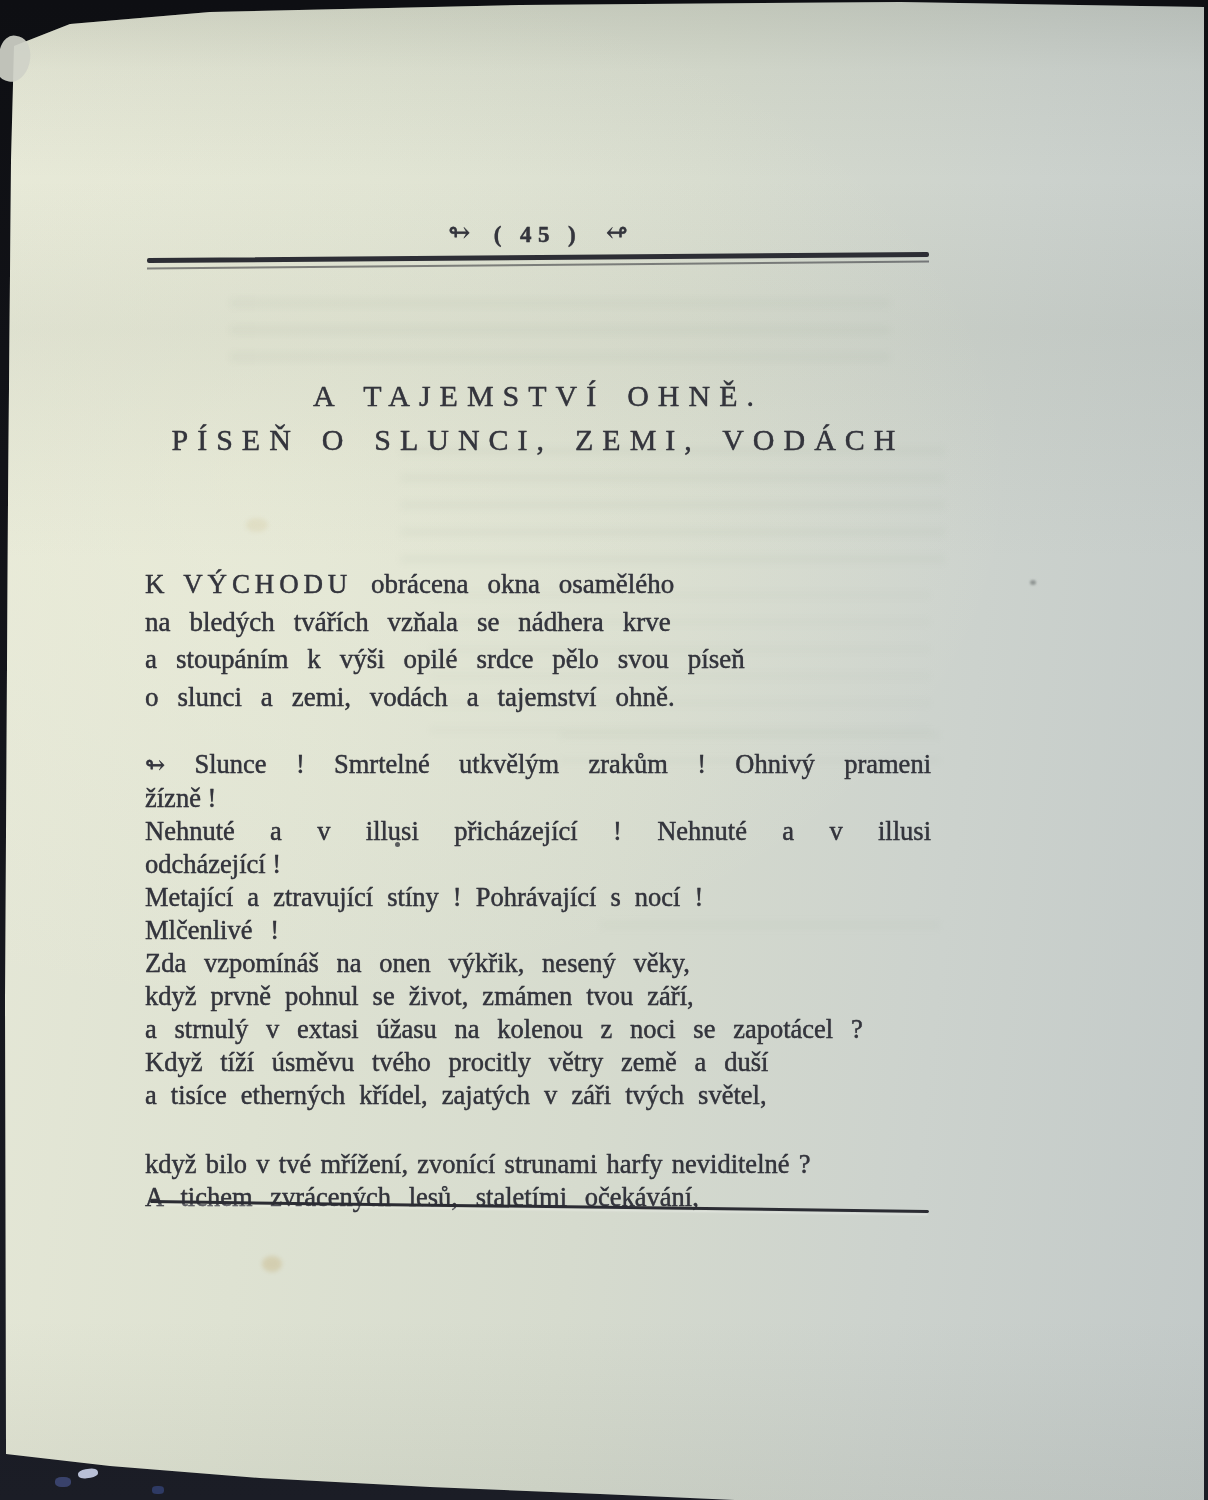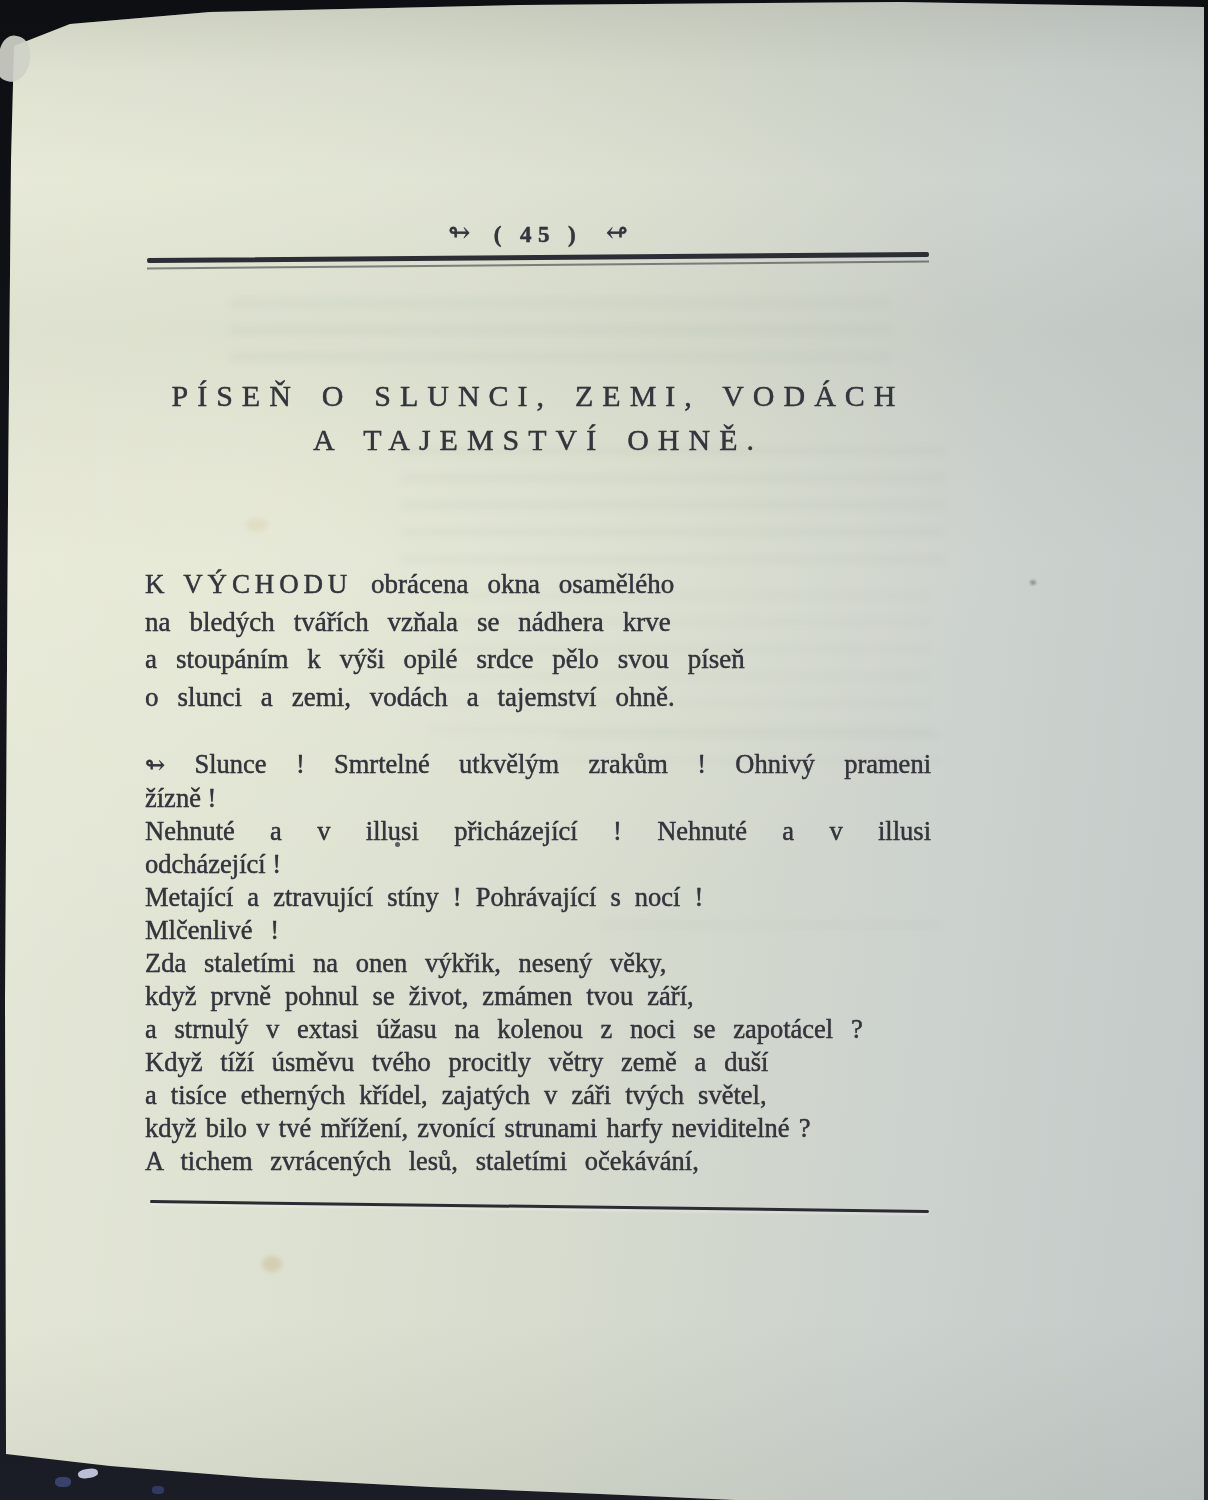--- a/index.html
+++ b/index.html
@@ -56,21 +56,21 @@
     font-size:30px;line-height:44px;letter-spacing:.30em;word-spacing:.18em;}
   .stanza{position:absolute;left:0;width:100%;}
   .s1{top:566px;font-size:27px;line-height:37.5px;word-spacing:.45em;}
   .s2{top:748px;font-size:26.5px;line-height:33px;}
   .line{white-space:nowrap;}
   .lead{letter-spacing:.18em;word-spacing:.1em;}
   .just{white-space:normal;text-align:justify;text-align-last:justify;}
   .center{text-align:left;}
   .w1{word-spacing:.42em;}
   .w2{word-spacing:.28em;}
-  .w3{word-spacing:.10em;}
+  .w3{word-spacing:.10em;margin-top:36px;}
   .marker{font-size:24px;}
   .rule-bottom{position:absolute;top:1205px;left:5px;width:779px;height:3.4px;
     background:#2b2c33;transform:rotate(.72deg);border-radius:2px;
     box-shadow:0 3px 2px -1px rgba(255,255,255,.55);}
 </style>
 </head>
 <body>
 
 <div class="photo">
   <div class="page">
@@ -93,39 +93,39 @@
         <span class="pagenum">( 45 )</span>
         <span class="ornament">↫</span>
       </div>
 
       <div class="rule-top">
         <div class="thick"></div>
         <div class="thin"></div>
       </div>
 
       <div class="title">
+        <div>A TAJEMSTVÍ OHNĚ.</div>
         <div>PÍSEŇ O SLUNCI, ZEMI, VODÁCH</div>
-        <div>A TAJEMSTVÍ OHNĚ.</div>
       </div>
 
       <div class="stanza s1">
         <div class="line"><span class="lead">K VÝCHODU</span> <span>obrácena okna osamělého</span></div>
         <div class="line">na bledých tvářích vzňala se nádhera krve</div>
         <div class="line">a stoupáním k výši opilé srdce pělo svou píseň</div>
         <div class="line">o slunci a zemi, vodách a tajemství ohně.</div>
       </div>
 
       <div class="stanza s2">
         <div class="line just"><span class="marker">↬</span> <span>Slunce ! Smrtelné utkvělým zrakům ! Ohnivý prameni</span></div>
         <div class="line center">žízně !</div>
         <div class="line just">Nehnuté a v illusi přicházející ! Nehnuté a v illusi</div>
         <div class="line center">odcházející !</div>
         <div class="line w2">Metající a ztravující stíny ! Pohrávající s nocí !</div>
         <div class="line w1">Mlčenlivé !</div>
-        <div class="line w1">Zda staletími na onen výkřik, nesený věky,</div>
+        <div class="line w1">Zda vzpomínáš na onen výkřik, nesený věky,</div>
         <div class="line w2">když prvně pohnul se život, zmámen tvou září,</div>
         <div class="line w1">a strnulý v extasi úžasu na kolenou z noci se zapotácel ?</div>
         <div class="line w1">Když tíží úsměvu tvého procitly větry země a duší</div>
         <div class="line w2">a tisíce etherných křídel, zajatých v záři tvých světel,</div>
         <div class="line w3">když bilo v tvé mřížení, zvonící strunami harfy neviditelné ?</div>
         <div class="line w1">A tichem zvrácených lesů, staletími očekávání,</div>
       </div>
 
       <div class="rule-bottom"></div>
     </div>

